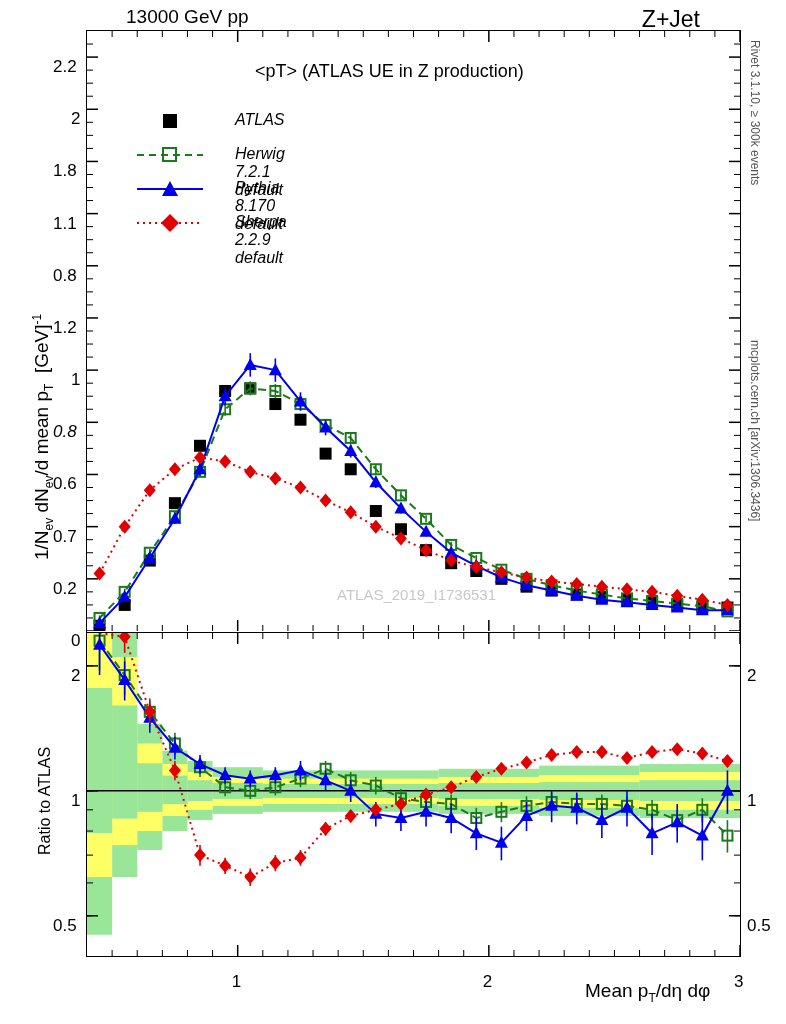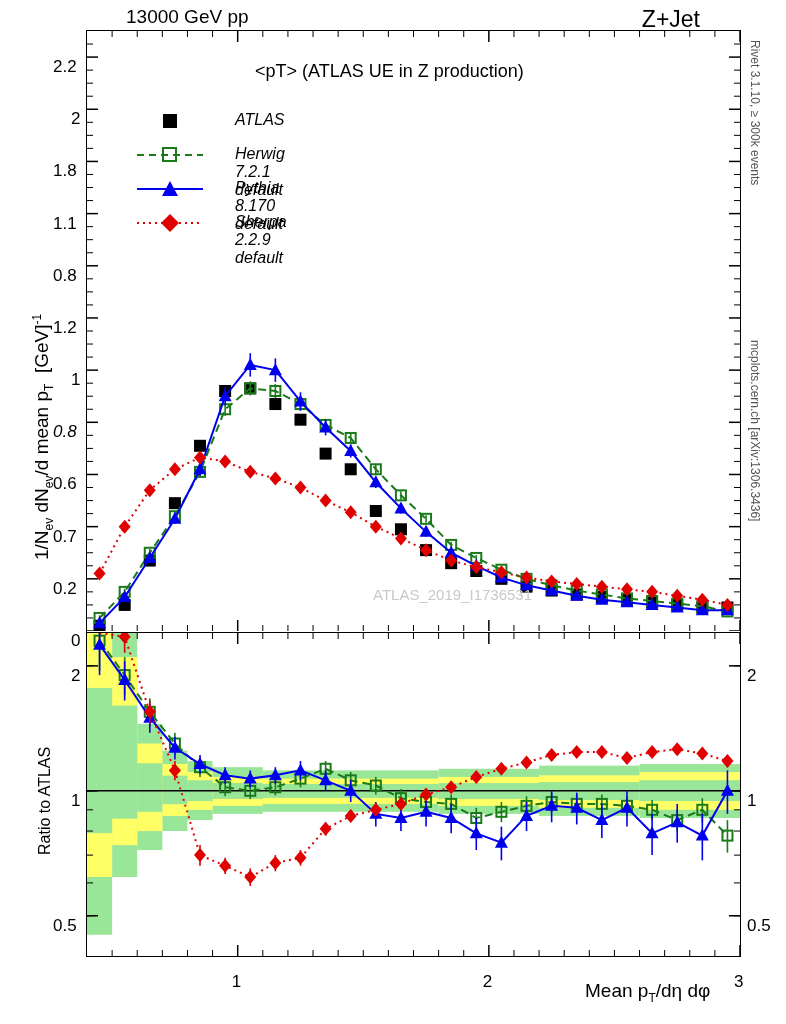--- a/index.html
+++ b/index.html
@@ -14,21 +14,21 @@
   
   .rlab{font-size:12px;color:#555;}
   
   .frame{border:1px solid #000;box-sizing:border-box;}
   #main-frame{left:86px;top:30px;width:655px;height:708px;background:#fff;}
   #ratio-frame{left:86px;top:632px;width:655px;height:325px;background:#fff;}
   .ticklabel{position:absolute;font-size:17px;color:#000;margin-top:12px;}
   .axis-title{font-size:19px;}
   svg{display:block;}
   .legend-txt{font-size:16px;font-style:italic;}
-  .watermark{color:#c8c8c8;font-size:15px;margin-left:36px;}
+  .watermark{color:#c8c8c8;font-size:15px;}
 </style>
 </head>
 <body>
 
 <div id="root">
 
   <div class="abs txt" id="hdr-left">13000 GeV pp</div>
   <div class="abs txt" id="hdr-right">Z+Jet</div>
 
   <div class="abs txt rlab vert" style="left:762px;top:40px;transform:rotate(90deg);">Rivet 3.1.10, ≥ 300k events</div>

